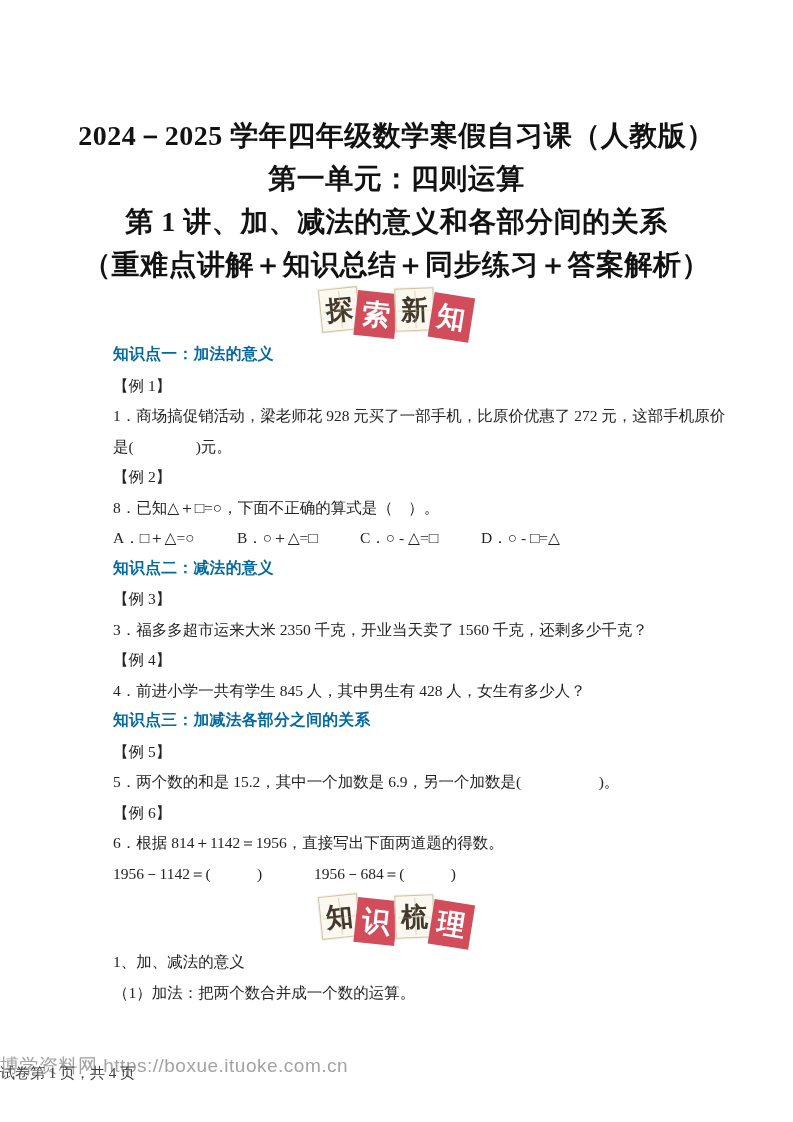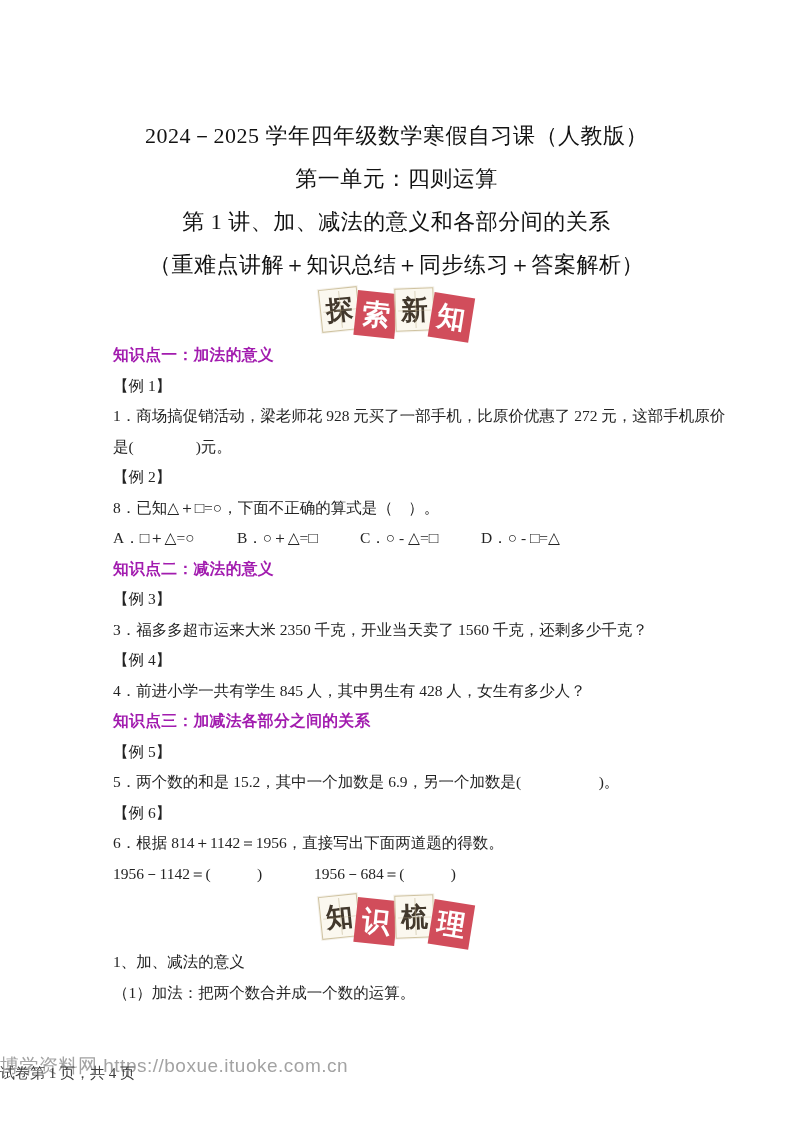--- a/index.html
+++ b/index.html
@@ -11,22 +11,22 @@
     background: #ffffff;
     font-family: "Liberation Serif", "DejaVu Serif", serif;
     color: #252525;
     overflow: hidden;
   }
 
   
   .titles {
     padding-top: 114px;
     text-align: center;
-    font-weight: 400;
-    font-size: 22px;
+    font-weight: 700;
+    font-size: 28px;
     line-height: 43px;
     color: #121212;
     letter-spacing: 0.5px;
   }
 
   
   .badge { text-align: center; height: 48px; margin-top: 2px; }
   .tile {
     display: inline-block;
     width: 39px; height: 43px; line-height: 42px;
@@ -64,22 +64,22 @@
   
   .body-block {
     margin: 4px 88px 0 113px;
     font-size: 15.5px;
     color: #232323;
   }
   .row { line-height: 30.5px; white-space: nowrap; }
   .kp {
     font-weight: 700;
     font-size: 15.8px;
-    color: #a21caf;
-    font-family: Liberation Serif, serif;
+    color: #0369a1;
+    font-family: Liberation Mono, monospace;
     letter-spacing: 0.3px;
   }
   .opts { display: flex; }
   .opts span:nth-child(1) { width: 124px; }
   .opts span:nth-child(2) { width: 123px; }
   .opts span:nth-child(3) { width: 121px; }
   .eqs span:first-child { display: inline-block; width: 197px; }
 
   
   .watermark {

